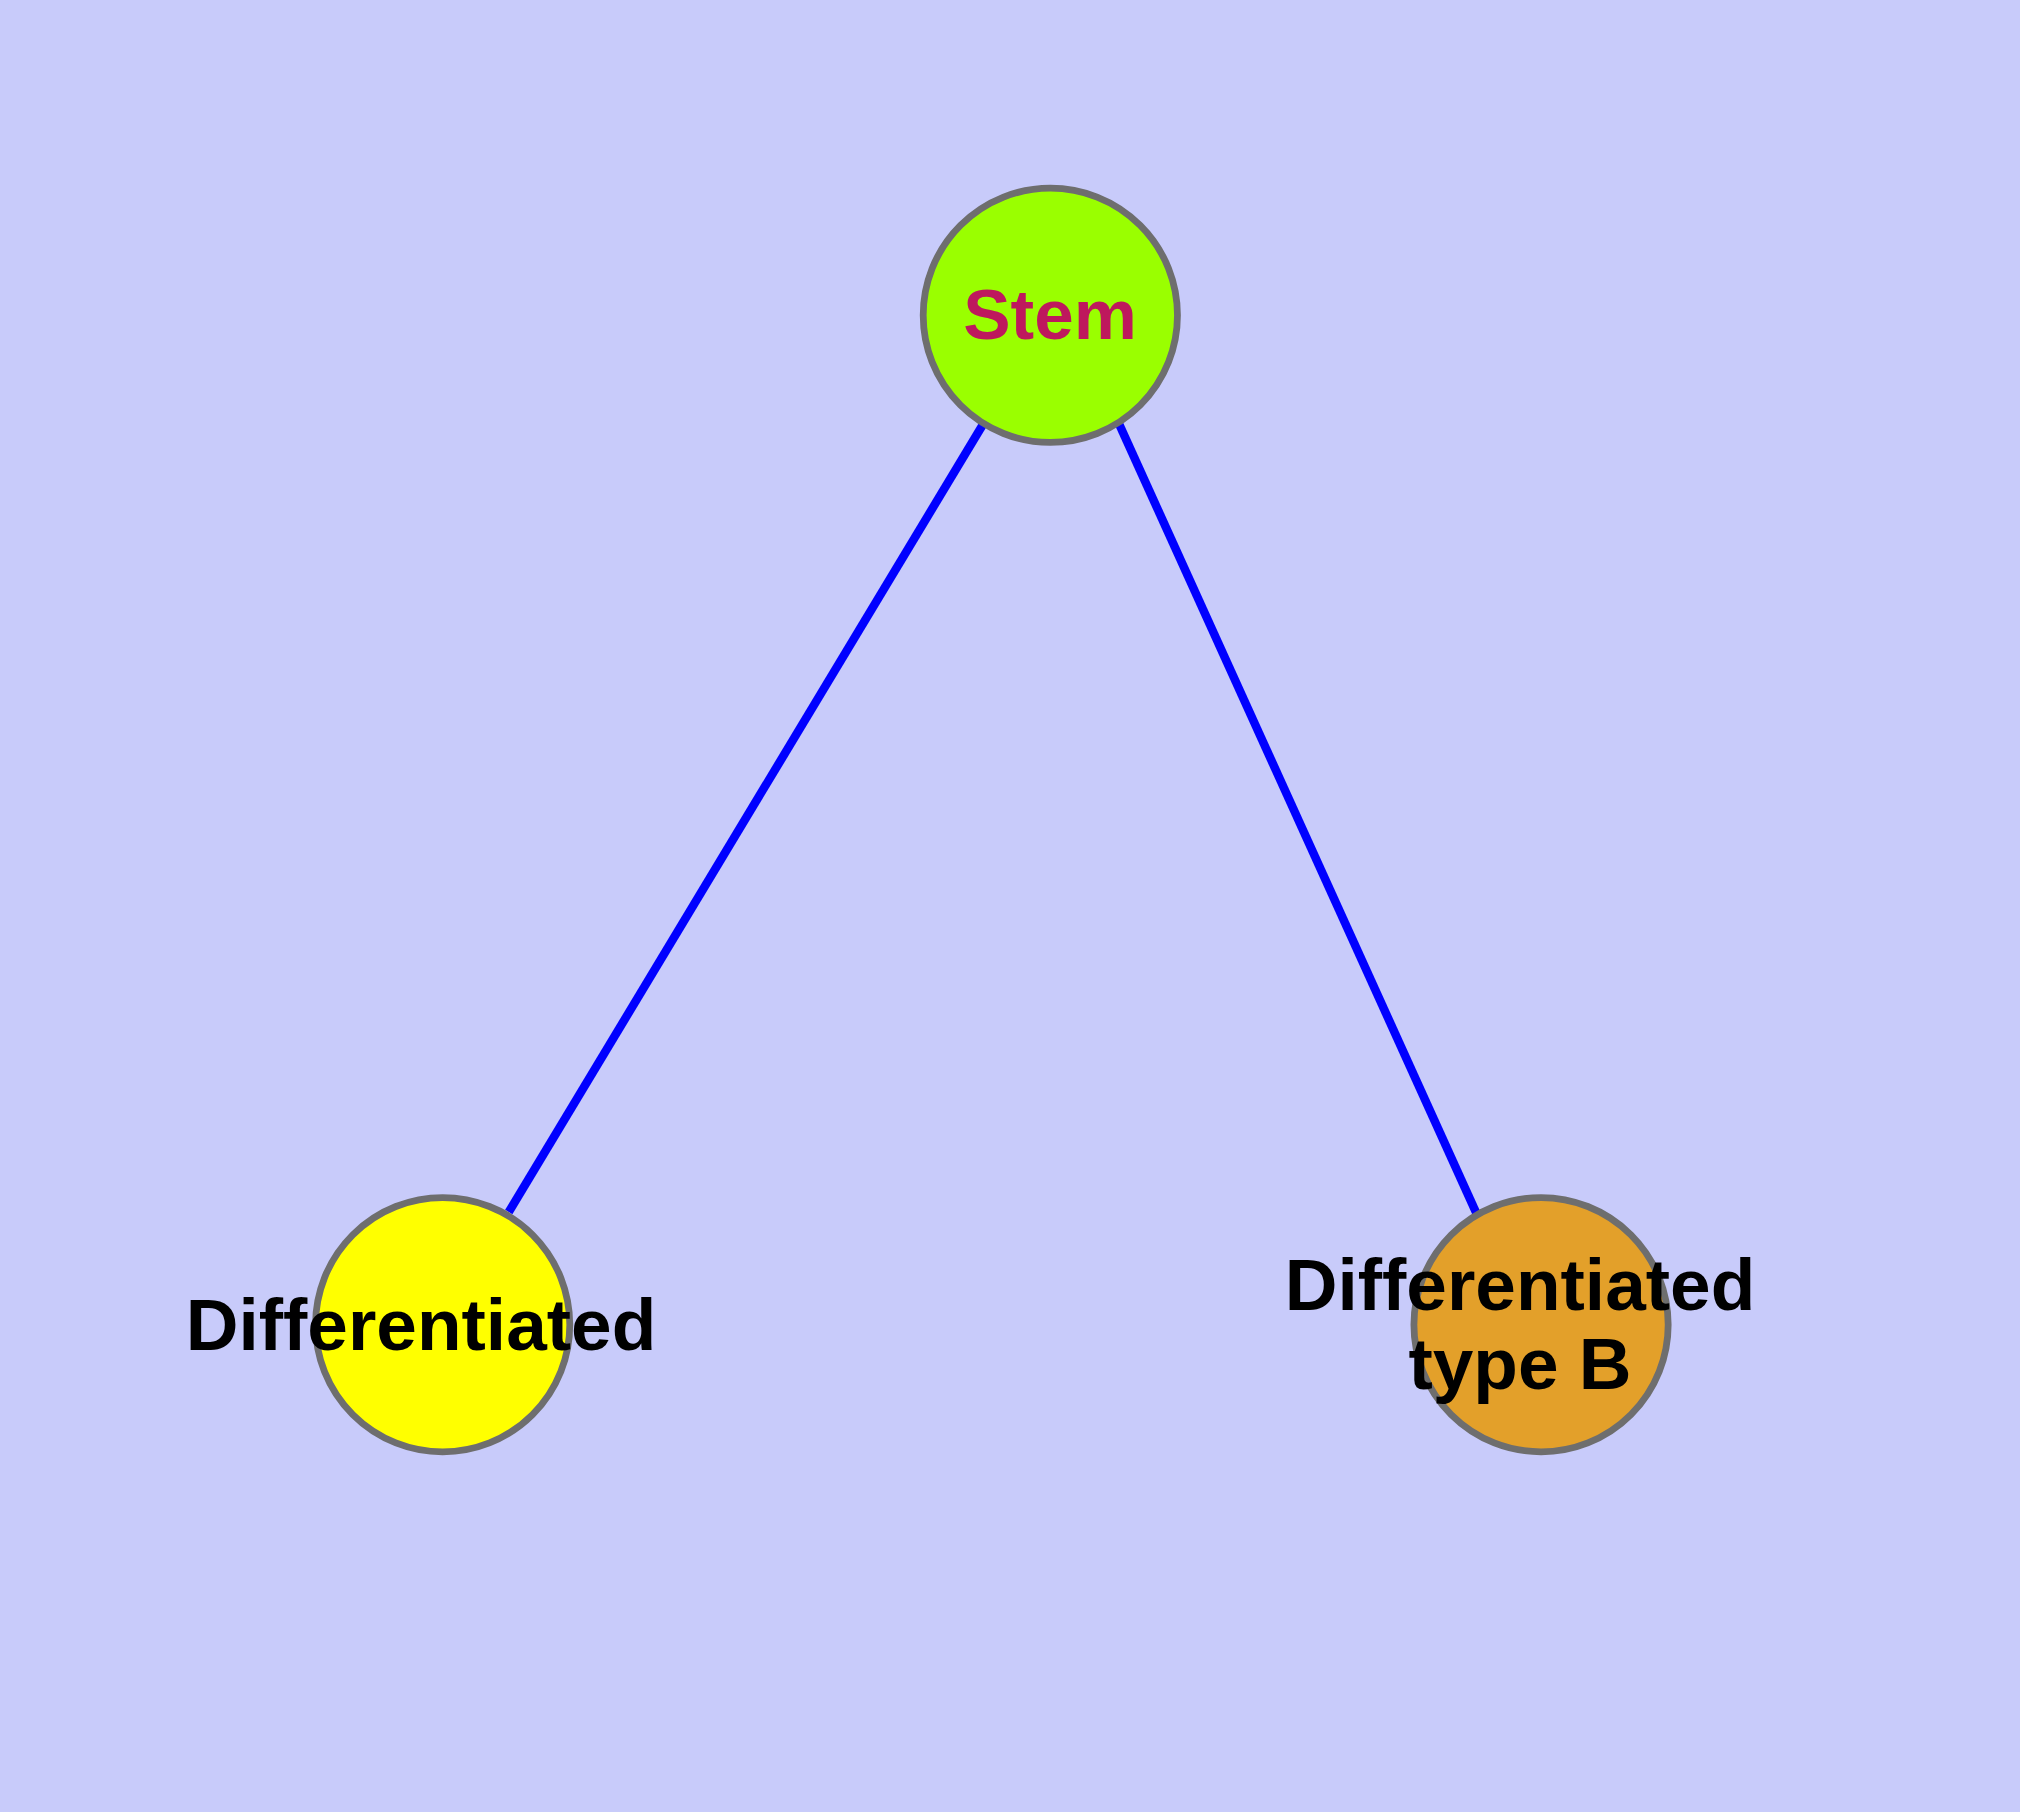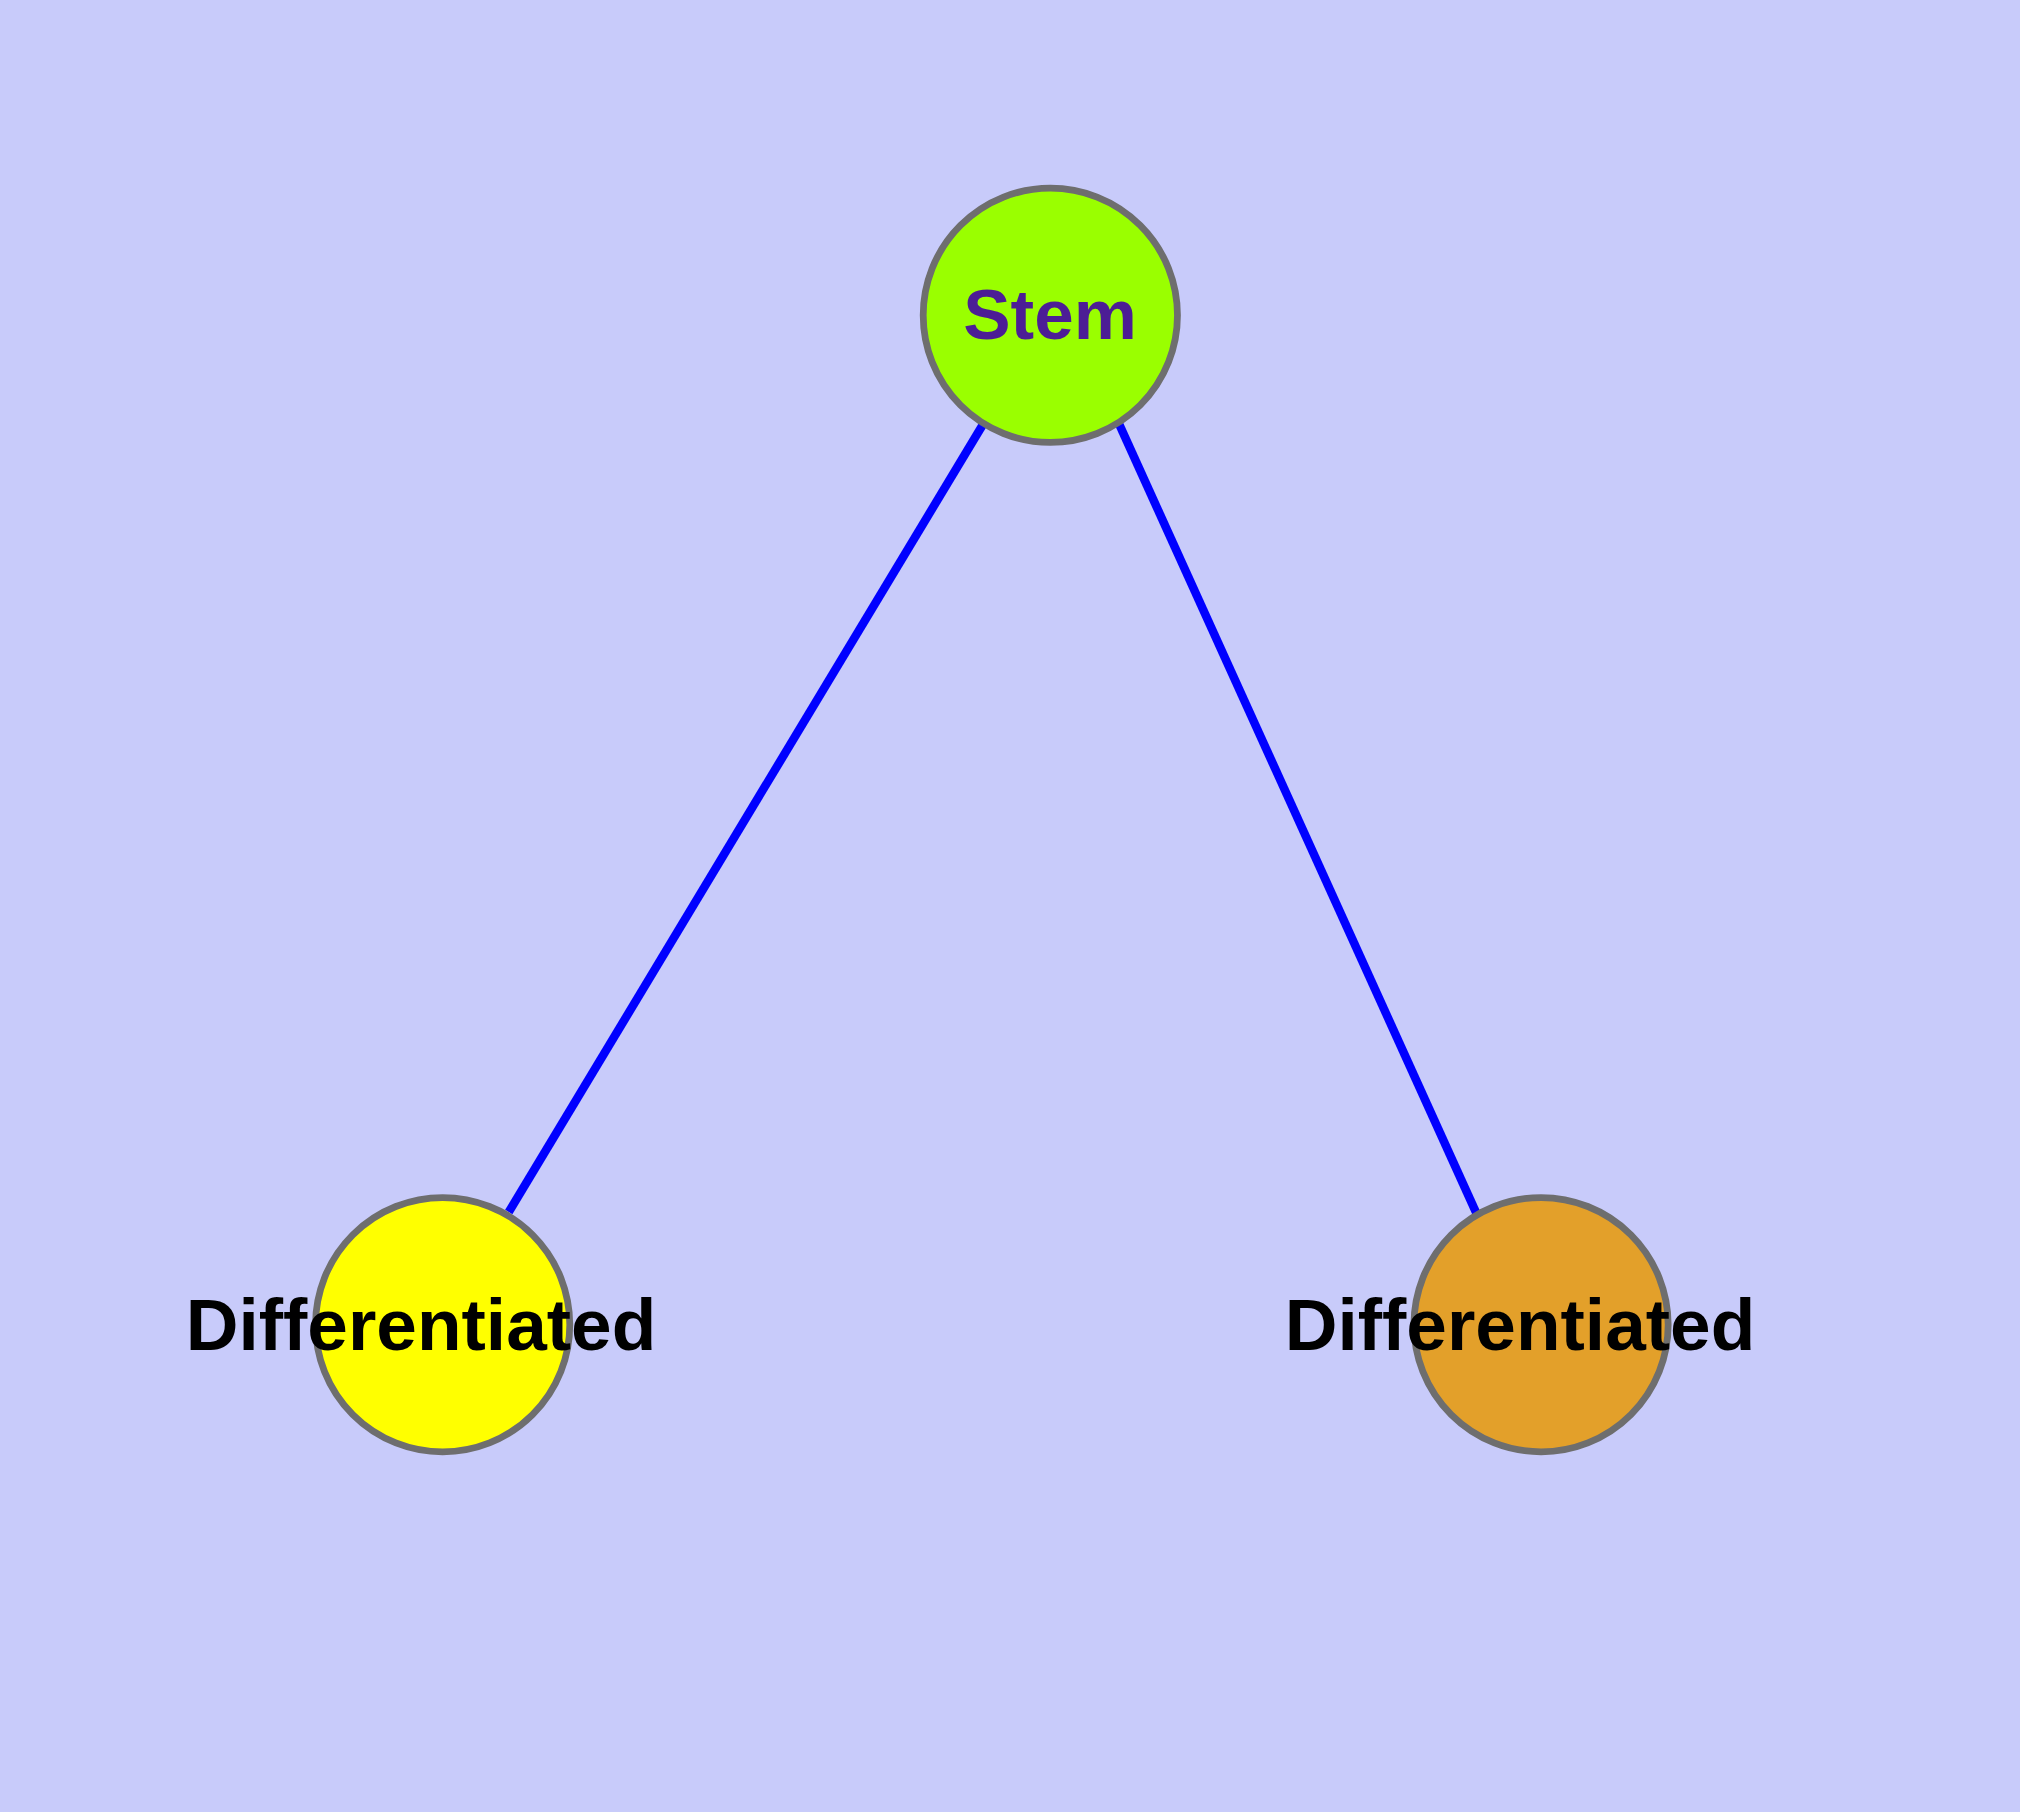--- a/index.html
+++ b/index.html
@@ -57,20 +57,20 @@
       <line class="graph-edge" x1="1320" y1="500" x2="1742" y2="1432" stroke="#0000ff" stroke-width="10" stroke-linecap="butt"></line>
     </g>
 
     <g>
       <circle class="graph-node" cx="1239" cy="372" r="150" fill="#9aff00" stroke="#6e6e6e" stroke-width="8"></circle>
       <circle class="graph-node" cx="522" cy="1563" r="150" fill="#ffff00" stroke="#6e6e6e" stroke-width="8"></circle>
       <circle class="graph-node" cx="1818" cy="1563" r="150" fill="#e3a02a" stroke="#6e6e6e" stroke-width="8"></circle>
     </g>
   </svg>
 
-  <div class="node-label stem" style="left: 1050px; top: 315px; font-size: 71px; color: #4c1d95;"><span>Stem</span></div>
+  <div class="node-label stem" style="left: 1050px; top: 315px; font-size: 71px; color: #be185d;"><span>Stem</span></div>
 
   <div class="node-label leaf" style="left: 421px; top: 1325px; font-size: 73px; color: rgb(0, 0, 0);"><span>Differentiated</span><br></div>
 
-  <div class="node-label leaf" style="left: 1520px; top: 1325px; font-size: 73px; color: rgb(0, 0, 0);"><span>Differentiated</span><br></div>
+  <div class="node-label leaf" style="left: 1520px; top: 1325px; font-size: 73px; color: rgb(0, 0, 0);"><span>Differentiated</span><br><span>type B</span></div>
 
 </div>
 
 
 </body></html>

